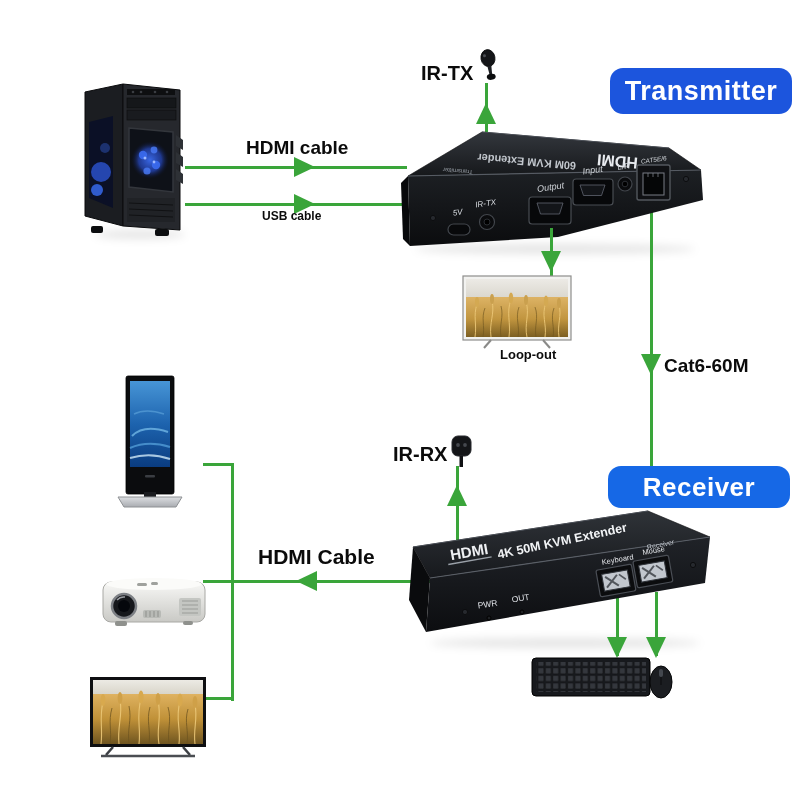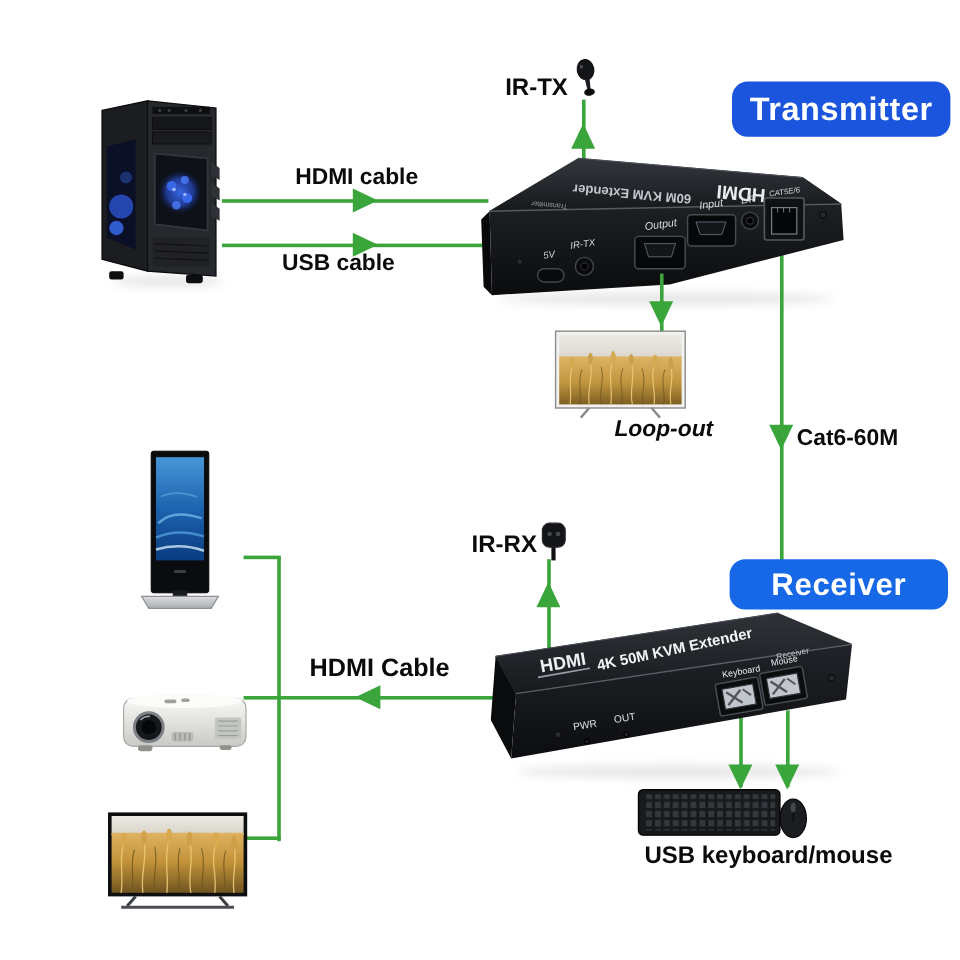--- a/index.html
+++ b/index.html
@@ -67,21 +67,21 @@
     <line x1="46" y1="135" x2="90" y2="137" stroke="#101113" stroke-width="1"></line>
     <rect x="8" y="146" width="12" height="7" rx="2" fill="#0c0d0f"></rect>
     <rect x="72" y="149" width="14" height="7" rx="2" fill="#0c0d0f"></rect>
   </svg>
 
   <div class="hl" style="left:185px;top:166px;width:222px;"></div>
   <div class="arr r" style="left:294px;top:157px;"></div>
   <div class="hl" style="left:185px;top:203px;width:222px;"></div>
   <div class="arr r" style="left:294px;top:194px;"></div>
   <div class="lbl" style="left:246px;top:138px;font-size:19px;">HDMI cable</div>
-  <div class="lbl" style="left:235px;top:210px;font-size:19px;">USB cable</div>
+  <div class="lbl" style="left:262px;top:210px;font-size:12px;">USB cable</div>
 
   <div class="vl" style="left:485px;top:83px;height:60px;"></div>
   <div class="arr u" style="left:476px;top:103px;"></div>
   <svg class="dev" style="left:474px;top:46px;" width="26" height="40" viewBox="0 0 26 40">
     <g transform="rotate(-10 15 18)">
       <ellipse cx="15" cy="12" rx="7" ry="8.5" fill="#141518" stroke="#050607" stroke-width="0.8"></ellipse>
       <circle cx="12" cy="9" r="1.5" fill="#4a4d52"></circle>
       <polygon points="13,20 17,20 16.2,30 13.8,30" fill="#1c1e22"></polygon>
       <ellipse cx="15" cy="31" rx="4.5" ry="3" fill="#0b0c0e"></ellipse>
     </g>
@@ -172,21 +172,21 @@
     </g>
     <ellipse cx="16" cy="28" rx="2" ry="5" fill="#d4a952"></ellipse>
       <ellipse cx="31" cy="25" rx="2" ry="5" fill="#caa04e"></ellipse>
     <ellipse cx="50" cy="24" rx="2.2" ry="5.5" fill="#d4a952"></ellipse>
       <ellipse cx="65" cy="26" rx="2" ry="5" fill="#caa04e"></ellipse>
     <ellipse cx="85" cy="27" rx="2.2" ry="5.5" fill="#d4a952"></ellipse>
       <ellipse cx="98" cy="29" rx="2" ry="5" fill="#caa04e"></ellipse>
     <line x1="30" y1="66" x2="23" y2="74" stroke="#8a8a88" stroke-width="2"></line>
     <line x1="82" y1="66" x2="89" y2="74" stroke="#8a8a88" stroke-width="2"></line>
   </svg>
-  <div class="lbl" style="left:512px;top:348px;font-size:19px;font-style:italic;">Loop-out</div>
+  <div class="lbl" style="left:500px;top:348px;font-size:13px;">Loop-out</div>
 
   <div class="badge rx" style="left:608px;top:466px;width:182px;height:42px;font-size:26px;">Receiver</div>
 
   <div class="vl" style="left:456px;top:466px;height:78px;"></div>
   <div class="arr u" style="left:447px;top:485px;"></div>
   <svg class="dev" style="left:446px;top:432px;" width="30" height="40" viewBox="0 0 30 40">
     <rect x="6" y="4" width="19" height="20" rx="6" fill="#141518" stroke="#26282c" stroke-width="1"></rect>
     <circle cx="12" cy="13" r="1.9" fill="#45484e"></circle>
     <circle cx="19" cy="13" r="1.9" fill="#45484e"></circle>
     <rect x="13.5" y="24" width="3.5" height="11" fill="#101114"></rect>
@@ -346,15 +346,14 @@
       <pattern id="keys1" width="7.4" height="7.6" patternUnits="userSpaceOnUse">
         <rect x="0.6" y="0.6" width="5.8" height="6" rx="1" fill="#34373d" stroke="#0b0c0e" stroke-width="0.5"></rect>
       </pattern>
     </defs>
     <rect x="2" y="6" width="118" height="38" rx="4" fill="#17191d" stroke="#000" stroke-width="1"></rect>
     <rect x="6" y="10" width="110" height="30" fill="url(#keys1)"></rect>
     <ellipse cx="131" cy="30" rx="11" ry="16" fill="#1b1d21" stroke="#050607" stroke-width="1"></ellipse>
     <rect x="129" y="17" width="4" height="8" rx="2" fill="#43474e"></rect>
     <line x1="131" y1="25" x2="131" y2="33" stroke="#0a0b0d" stroke-width="1"></line>
   </svg>
-  <div class="lbl" style="left:537px;top:702px;font-size:20px;">USB keyboard/mouse</div>
 
 </div>
 
 </body></html>

